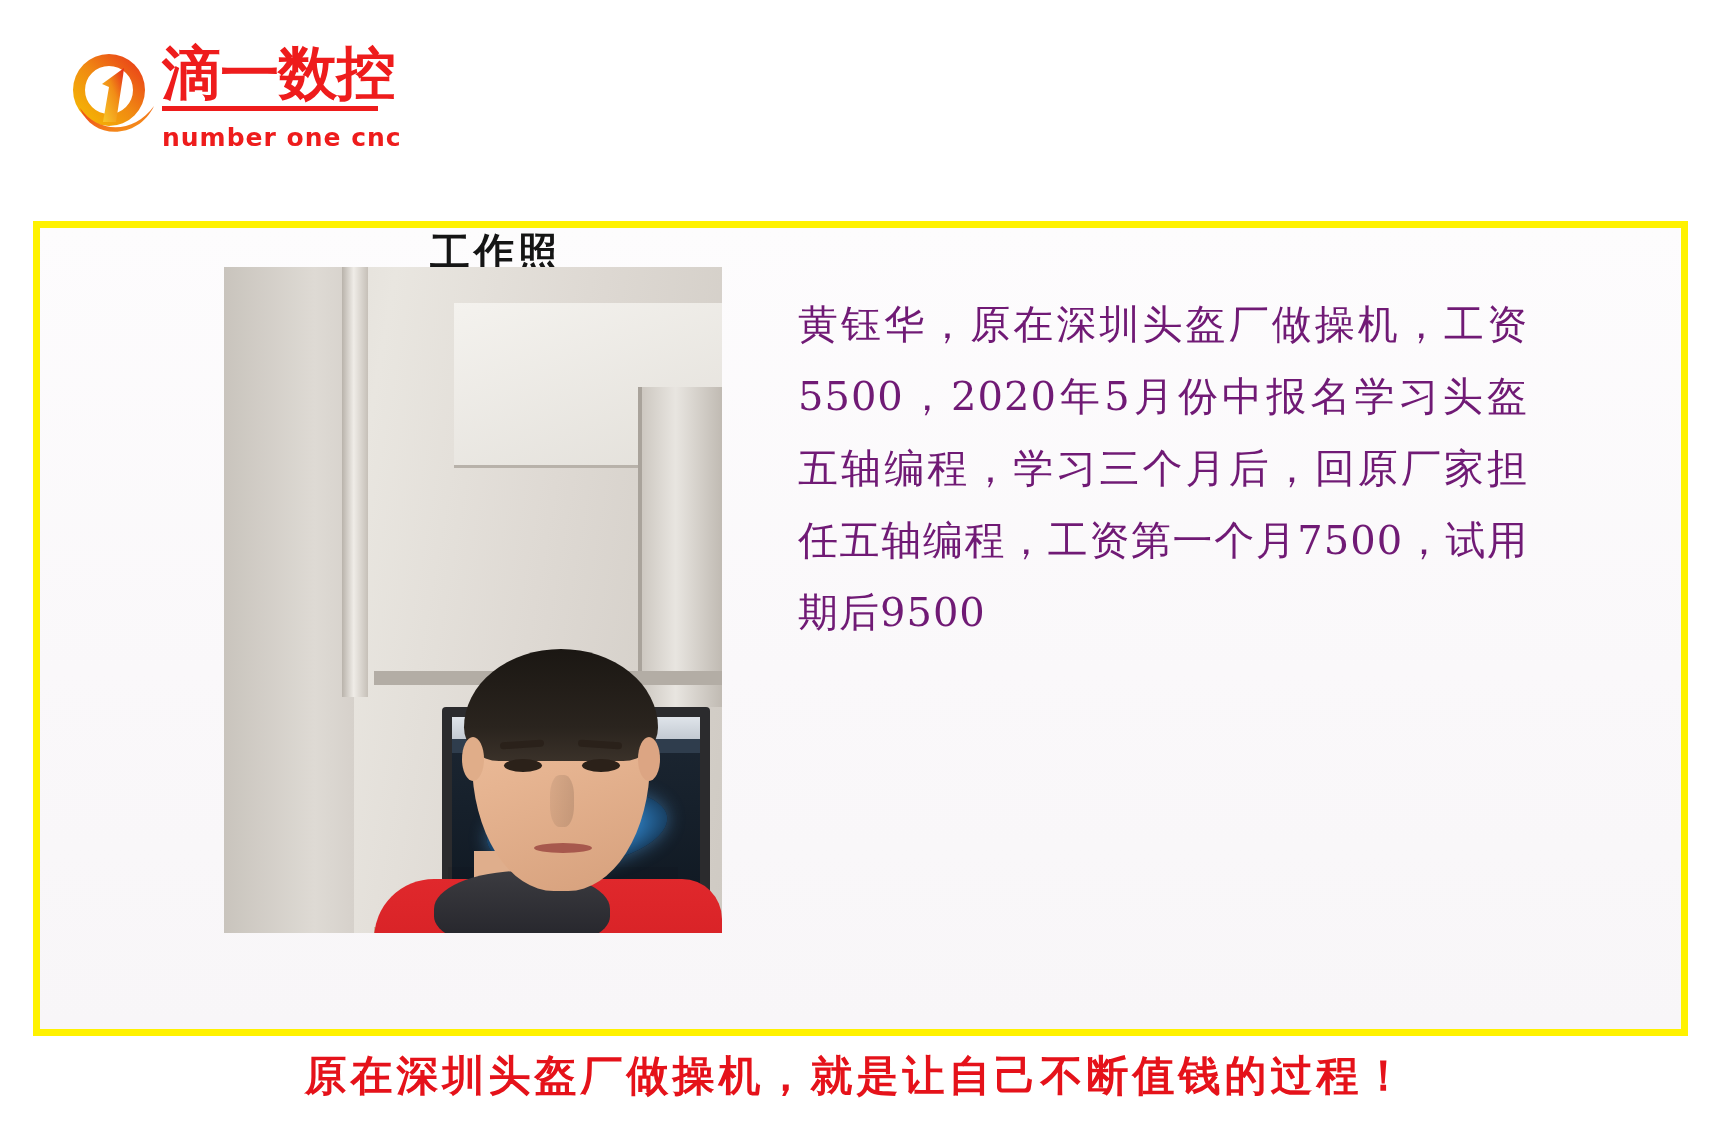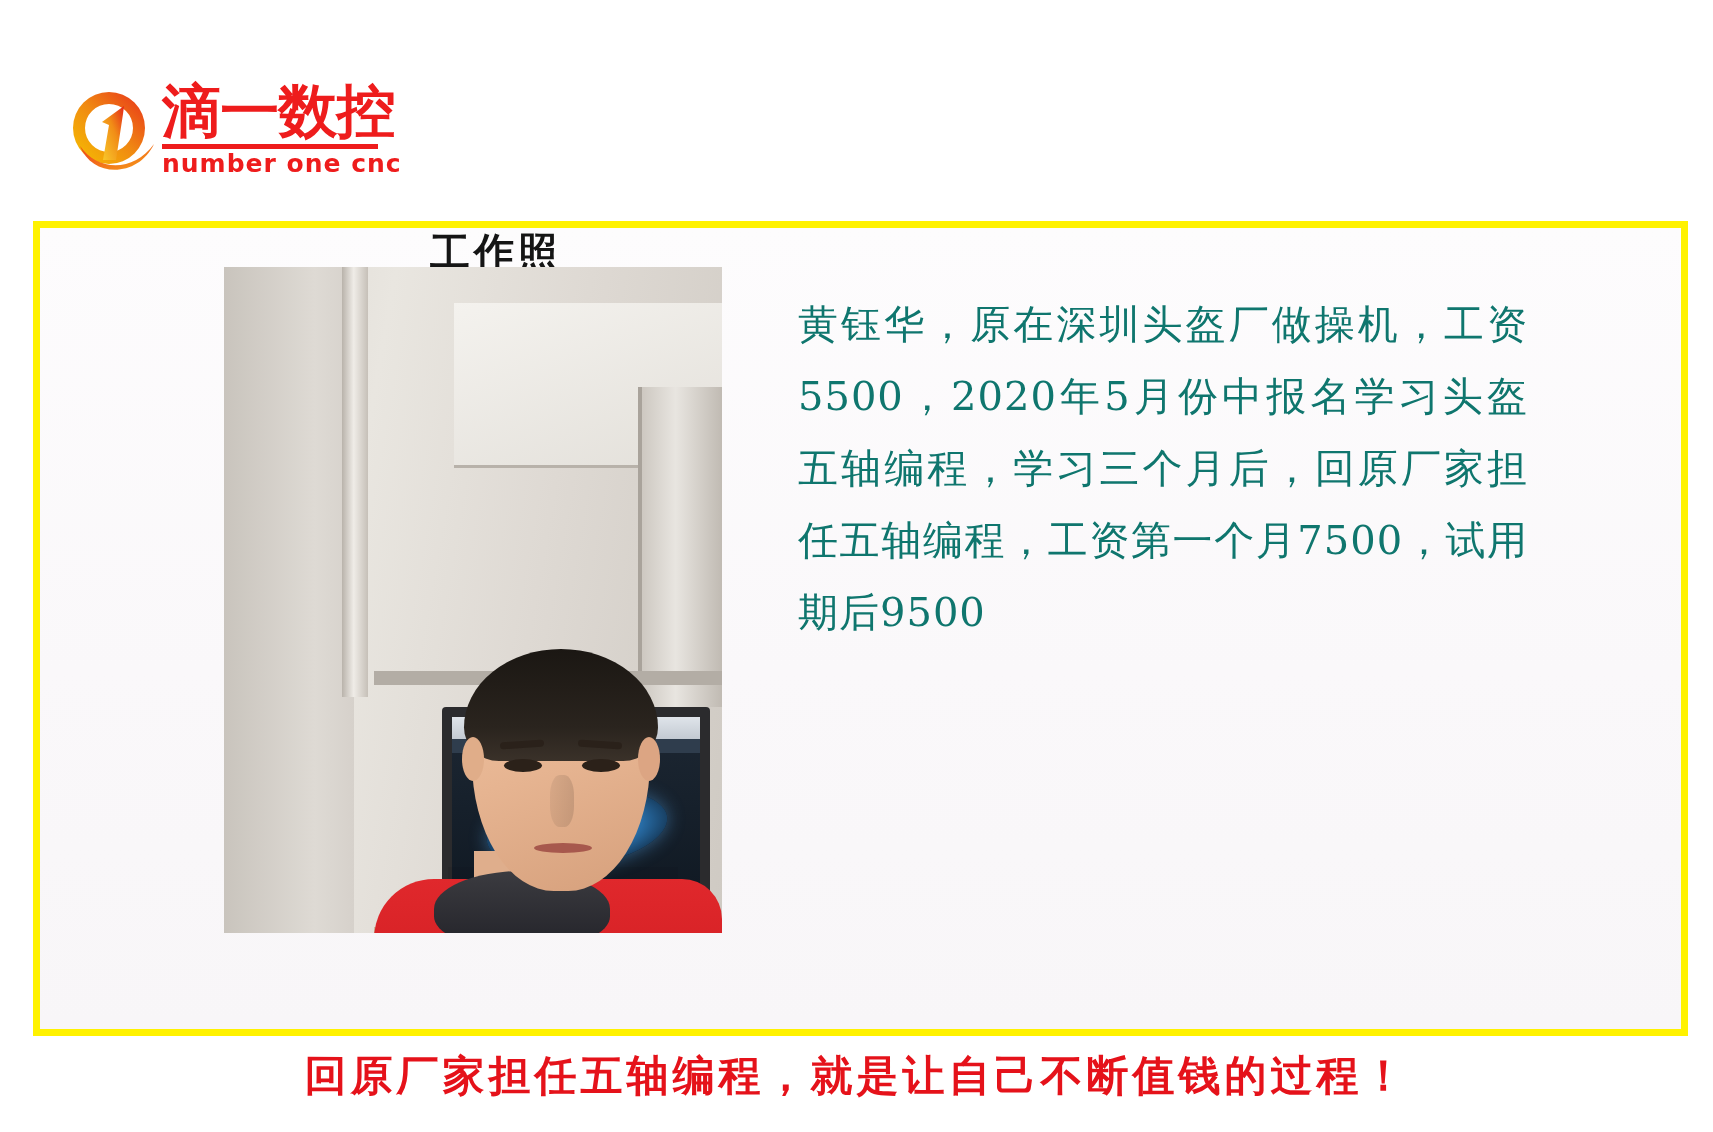--- a/index.html
+++ b/index.html
@@ -6,33 +6,33 @@
   body{
     width:1713px;height:1132px;
     background:#ffffff;
     font-family:"Liberation Serif","DejaVu Serif",serif;
     overflow:hidden;
     position:relative;
   }
   .stage{position:absolute;left:0;top:0;width:1713px;height:1132px;}
 
   
-  .logo{position:absolute;left:62px;top:44px;width:310px;height:98px;margin-top:38px;}
+  .logo{position:absolute;left:62px;top:44px;width:310px;height:98px;}
   .logo-mark{position:absolute;left:0;top:4px;width:94px;height:88px;}
   .logo-text{position:absolute;left:100px;top:0px;width:216px;height:96px;}
   .logo-cn{
     position:absolute;left:0;top:-2px;
     font-family:"DejaVu Sans","Liberation Sans",sans-serif;
     font-size:58px;font-weight:bold;color:#EE1C1C;
     letter-spacing:-1px;line-height:62px;white-space:nowrap;
     transform:scaleX(1.02);transform-origin:left top;
   }
   .logo-rule{position:absolute;left:0;top:62px;width:216px;height:5px;background:#EE1C1C;}
   .logo-en{
-    position:absolute;left:0;top:68px;width:216px;
+    position:absolute;left:0;top:80px;width:216px;
     font-family:"DejaVu Sans","Liberation Sans",sans-serif;
     font-size:25px;font-weight:bold;color:#EE1C1C;
     letter-spacing:1px;line-height:28px;white-space:nowrap;
     transform:scaleX(1.0);transform-origin:left top;
   }
 
   
   .title{
     position:absolute;left:470px;top:112px;width:780px;
     font-family:"DejaVu Serif","Liberation Serif",serif;
@@ -117,21 +117,21 @@
   .ph-eye-r{left:358px;top:492px;width:38px;height:13px;background:#2b2119;border-radius:50%;}
   .ph-nose{left:326px;top:508px;width:24px;height:52px;
     background:linear-gradient(90deg,rgba(0,0,0,.06),rgba(0,0,0,.12));border-radius:40%;}
   .ph-mouth{left:310px;top:576px;width:58px;height:10px;background:#a7584d;border-radius:50%;}
   .ph-shadow{left:224px;top:600px;width:230px;height:40px;background:rgba(0,0,0,.05);}
 
   
   .story{
     position:absolute;left:798px;top:288px;width:730px;
     font-family:"DejaVu Serif","Liberation Serif",serif;
-    font-size:40px;font-weight:400;color:#0f766e;
+    font-size:40px;font-weight:400;color:#701a75;
     line-height:72px;letter-spacing:1px;text-align:justify;
   }
 
   
   .slogan{
     position:absolute;left:0;top:1050px;width:1713px;text-align:center;
     font-family:"DejaVu Serif","Liberation Serif",serif;
     font-size:42px;font-weight:bold;color:#E5121A;
     letter-spacing:4px;line-height:52px;white-space:nowrap;
   }
@@ -207,15 +207,15 @@
     <div class="ph ph-brow-l"></div>
     <div class="ph ph-brow-r"></div>
     <div class="ph ph-eye-l"></div>
     <div class="ph ph-eye-r"></div>
     <div class="ph ph-nose"></div>
     <div class="ph ph-mouth"></div>
   </div>
 
   <div class="story">黄钰华，原在深圳头盔厂做操机，工资 5500，2020年5月份中报名学习头盔五轴编程，学习三个月后，回原厂家担任五轴编程，工资第一个月7500，试用期后9500</div>
 
-  <div class="slogan">回原厂家担任五轴编程，就是让自己不断值钱的过程！</div>
+  <div class="slogan">原在深圳头盔厂做操机，就是让自己不断值钱的过程！</div>
 
 </div>
 
 </body></html>

